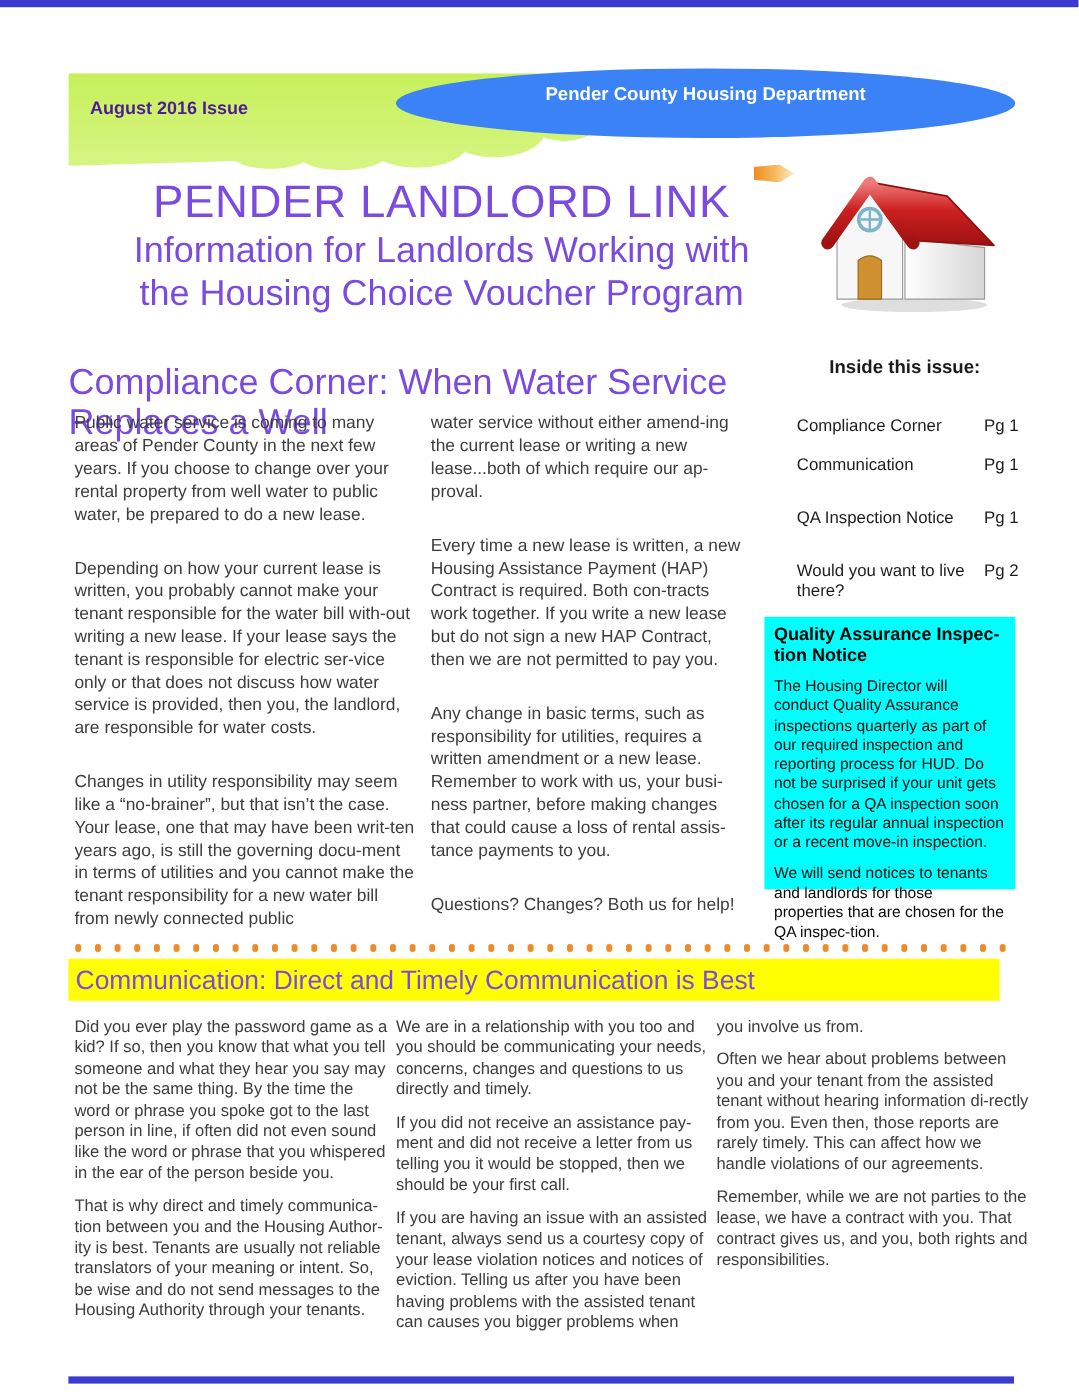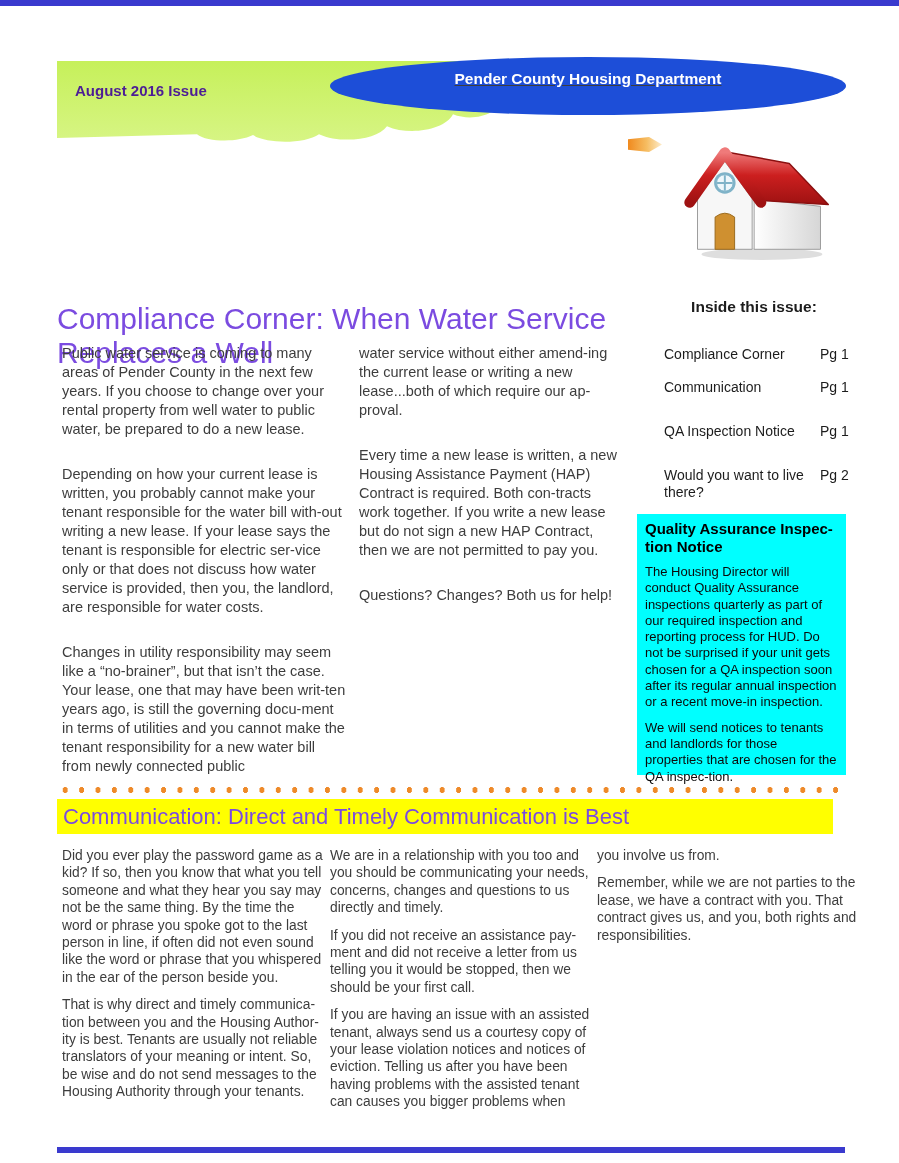--- a/index.html
+++ b/index.html
@@ -7,22 +7,22 @@
         font-family:"Liberation Sans",sans-serif;color:#3d3d3d;}
   .abs{position:absolute;}
 
   
   .top-bar{left:0;top:0;width:899px;height:6px;background:#3a3ace;}
   .bottom-bar{left:57px;top:1147px;width:788px;height:6px;background:#3a3ace;}
 
   
   .green-band{left:57px;top:61px;width:520px;height:84px;}
   .dept-ellipse{left:330px;top:57px;width:516px;height:58px;border-radius:50%;
-    background:#1d4ed8;display:flex;align-items:center;justify-content:center;
-    padding-bottom:14px;box-sizing:border-box;text-decoration:underline;}
+    background:#3b82f6;display:flex;align-items:center;justify-content:center;
+    padding-bottom:14px;box-sizing:border-box;}
   .dept-ellipse span{color:#ffffff;font-weight:bold;font-size:15.5px;}
   .issue-label{left:75px;top:82px;font-size:15px;font-weight:bold;color:#4c1d95;}
 
   .flag{left:628px;top:137px;width:34px;height:15px;
     background:linear-gradient(90deg,#f08a1e 0%,#f6bd62 55%,#fdeccb 100%);
     clip-path:polygon(0 15%,62% 0%,100% 50%,62% 100%,0 85%);}
 
   .title-block{left:57px;top:147px;width:622px;text-align:center;color:#7b4be0;}
   .title-block h1{margin:0;font-size:38px;font-weight:400;letter-spacing:.5px;line-height:44px;}
   .title-block h2{margin:0;font-size:30px;font-weight:400;line-height:36px;}
@@ -40,21 +40,21 @@
   
   .inside{left:648px;top:298px;width:212px;color:#1c1c1c;}
   .inside .hd{font-weight:bold;font-size:15.5px;text-align:center;}
   .toc-row{display:flex;justify-content:space-between;align-items:flex-start;
     font-size:14px;line-height:17px;margin-left:16px;}
   .toc-row .lbl{width:150px;}
   .toc-row .pg{width:40px;text-align:left;}
   .toc-r1{margin-top:30px;} .toc-r2{margin-top:16px;} .toc-r3{margin-top:27px;} .toc-r4{margin-top:27px;}
 
   
-  .qa-box{left:637px;top:514px;width:209px;height:261px;background:#00ffff;
+  .qa-box{left:637px;top:514px;width:209px;height:227px;background:#00ffff;
     padding:6px 8px;box-sizing:border-box;color:#0a0a0a;}
   .qa-box .hd{font-size:15px;font-weight:bold;line-height:17.5px;margin:0 0 9px 0;color:#000;}
   .qa-box p{font-size:13px;line-height:16.3px;margin:0 0 9px 0;}
 
   
   .dots{left:57px;top:786px;width:790px;height:8px;
     background-image:radial-gradient(2.6px 3.4px at 50% 50%, #ee8a2a 98%, rgba(0,0,0,0));
     background-size:16.4px 8px;background-repeat:repeat-x;}
   .comm-heading{left:57px;top:799px;width:776px;height:35px;background:#ffff00;
     display:flex;align-items:center;padding-left:6px;box-sizing:border-box;}
@@ -86,20 +86,25 @@
   </svg>
 
   <div class="abs dept-ellipse">
     <span>Pender County Housing Department</span>
   </div>
 
   <div class="abs issue-label">August 2016 Issue</div>
 
   <div class="abs flag"></div>
 
+  <div class="abs title-block">
+    <h1>PENDER LANDLORD LINK</h1>
+    <h2>Information for Landlords Working with</h2>
+    <h2>the Housing Choice Voucher Program</h2>
+  </div>
 
   <svg class="abs house" viewBox="0 0 150 125" width="150" height="122">
     <defs>
       <linearGradient id="roofG" x1="0" y1="0" x2="0" y2="1">
         <stop offset="0" stop-color="#ef7a7a"></stop>
           <stop offset="0.45" stop-color="#cc1f1f"></stop>
           <stop offset="1" stop-color="#9e1212"></stop>
       </linearGradient>
       <linearGradient id="wallG" x1="0" y1="0" x2="1" y2="0">
         <stop offset="0" stop-color="#ffffff"></stop>
@@ -120,20 +125,21 @@
   <div class="abs section-heading compliance-heading">Compliance Corner:  When Water Service Replaces a Well</div>
 
   <div class="abs body-col c-col1">
     <p>Public water service is coming to many areas of Pender County in the next few years.  If you choose to change over your rental property from well water to public water, be prepared to do a new lease.</p>
     <p>Depending on how your current lease is written, you probably cannot make your tenant responsible for the water bill with-out writing a new lease. If your lease says the tenant is responsible for electric ser-vice only or that does not discuss how water service is provided, then you, the landlord, are responsible for water costs.</p>
     <p>Changes in utility responsibility may seem like a “no-brainer”, but that isn’t the case. Your lease, one that may have been writ-ten years ago, is still the governing docu-ment in terms of utilities and you cannot make the tenant responsibility for a new water bill from newly connected public</p>
   </div>
   <div class="abs body-col c-col2">
     <p>water service without either amend-ing the current lease or writing a new lease...both of which require our ap-proval.</p>
     <p>Every time a new lease is written, a new Housing Assistance Payment (HAP) Contract is required. Both con-tracts work together. If you write a new lease but do not sign a new HAP Contract, then we are not permitted to pay you.</p>
+    <p>Any change in basic terms, such as responsibility for utilities, requires a written amendment or a new lease. Remember to work with us, your busi-ness partner, before making changes that could cause a loss of rental assis-tance payments to you.</p>
     <p>Questions? Changes? Both us for help!</p>
   </div>
 
   <div class="abs inside">
     <div class="hd">Inside this issue:</div>
     <div class="toc-row toc-r1">
       <span class="lbl">Compliance Corner</span>
       <span class="pg">Pg 1</span>
     </div>
     <div class="toc-row toc-r2">
@@ -166,18 +172,19 @@
     <p>Did you ever play the password game as a kid? If so, then you know that what you tell someone and what they hear you say may not be the same thing.  By the time the word or phrase you spoke got to the last person in line, if often did not even sound like the word or phrase that you whispered in the ear of the person beside you.</p>
     <p>That is why direct and timely communica-tion between you and the Housing Author-ity is best. Tenants are usually not reliable translators of your meaning or intent. So, be wise and do not send messages to the Housing Authority through your tenants.</p>
   </div>
   <div class="abs comm-col m-col2">
     <p>We are in a relationship with you too and you should be communicating your needs, concerns, changes and questions to us directly and timely.</p>
     <p>If you did not receive an assistance pay-ment and did not receive a letter from us telling you it would be stopped, then we should be your first call.</p>
     <p>If you are having an issue with an assisted tenant, always send us a courtesy copy of your lease violation notices and notices of eviction. Telling us after you have been having problems with the assisted tenant can causes you bigger problems when</p>
   </div>
   <div class="abs comm-col m-col3">
     <p>you involve us from.</p>
+    <p>Often we hear about problems between you and your tenant from the assisted tenant without hearing information di-rectly from you. Even then, those reports are rarely timely. This can affect how we handle violations of our agreements.</p>
     <p>Remember, while we are not parties to the lease, we have a contract with you. That contract gives us, and you, both rights and responsibilities.</p>
   </div>
 
   <div class="abs bottom-bar"></div>
 
 </div>
 
 </body></html>

